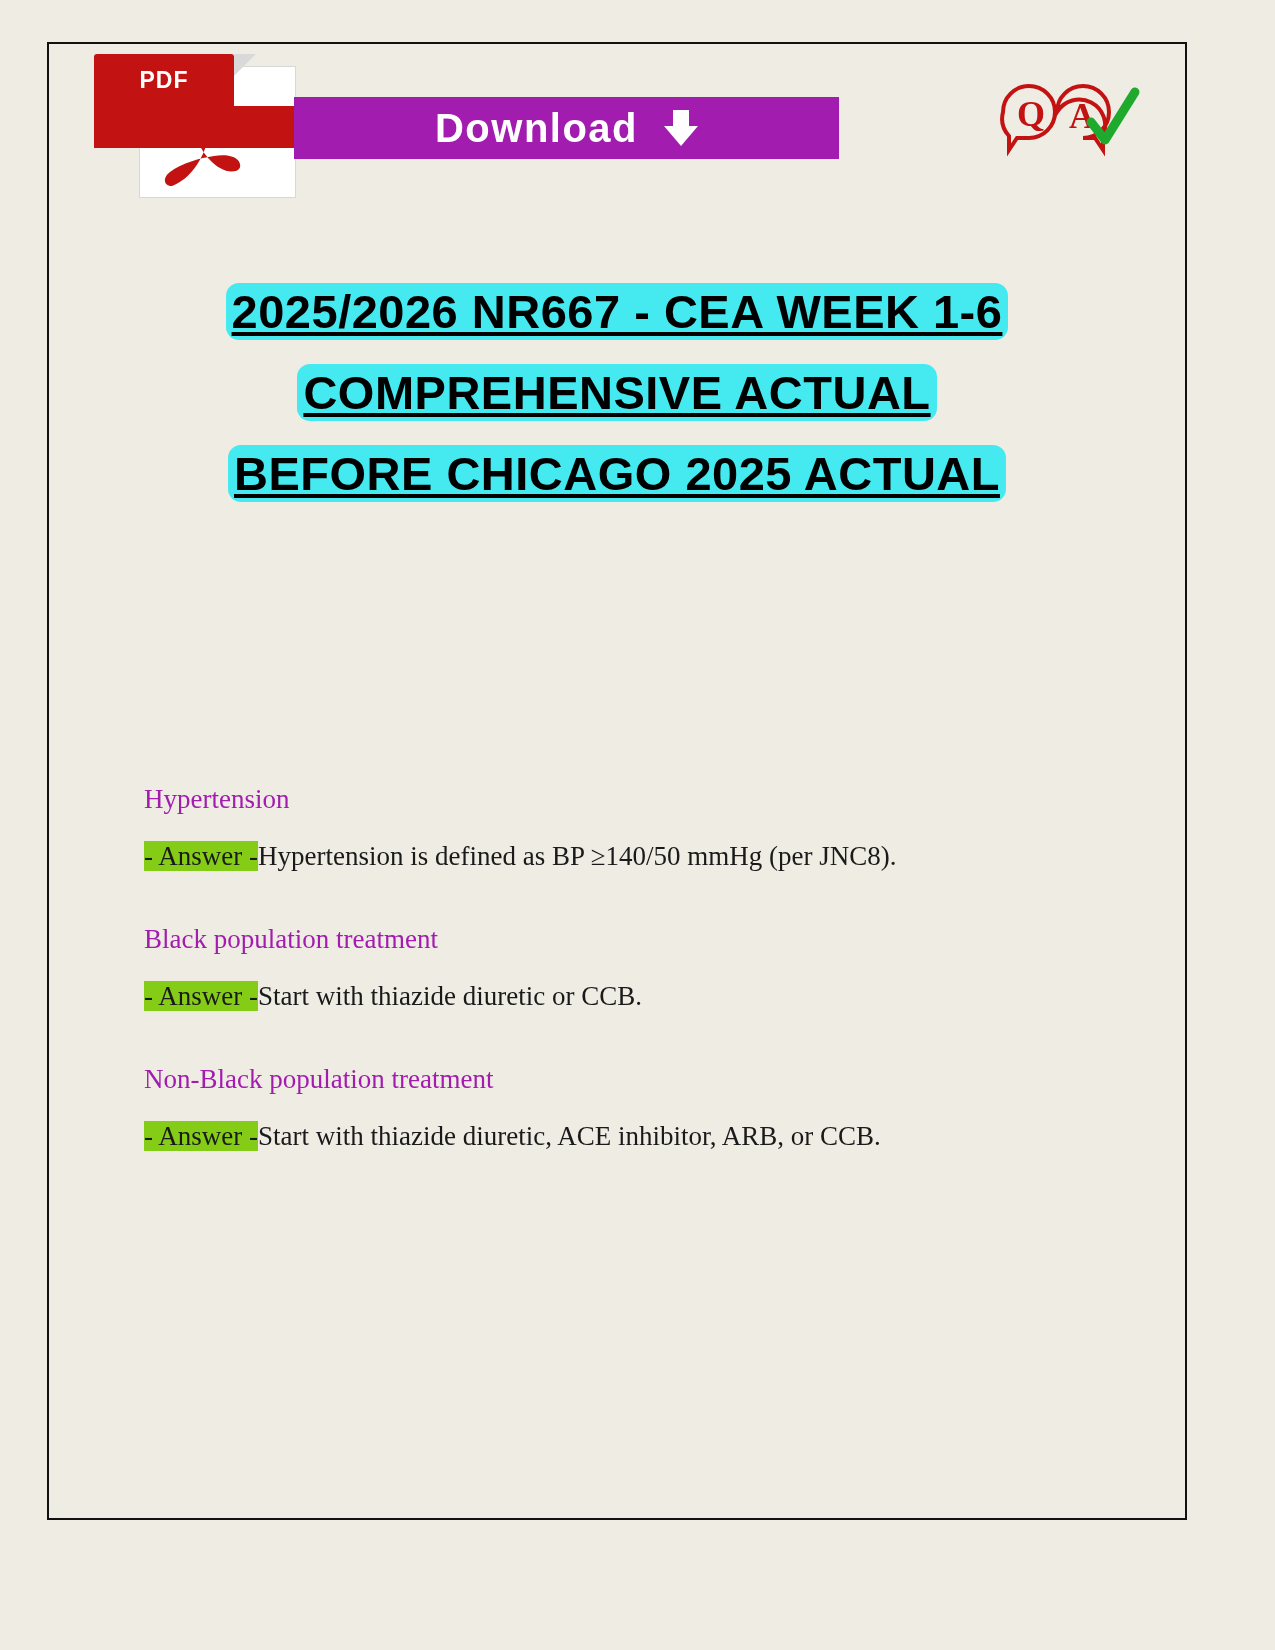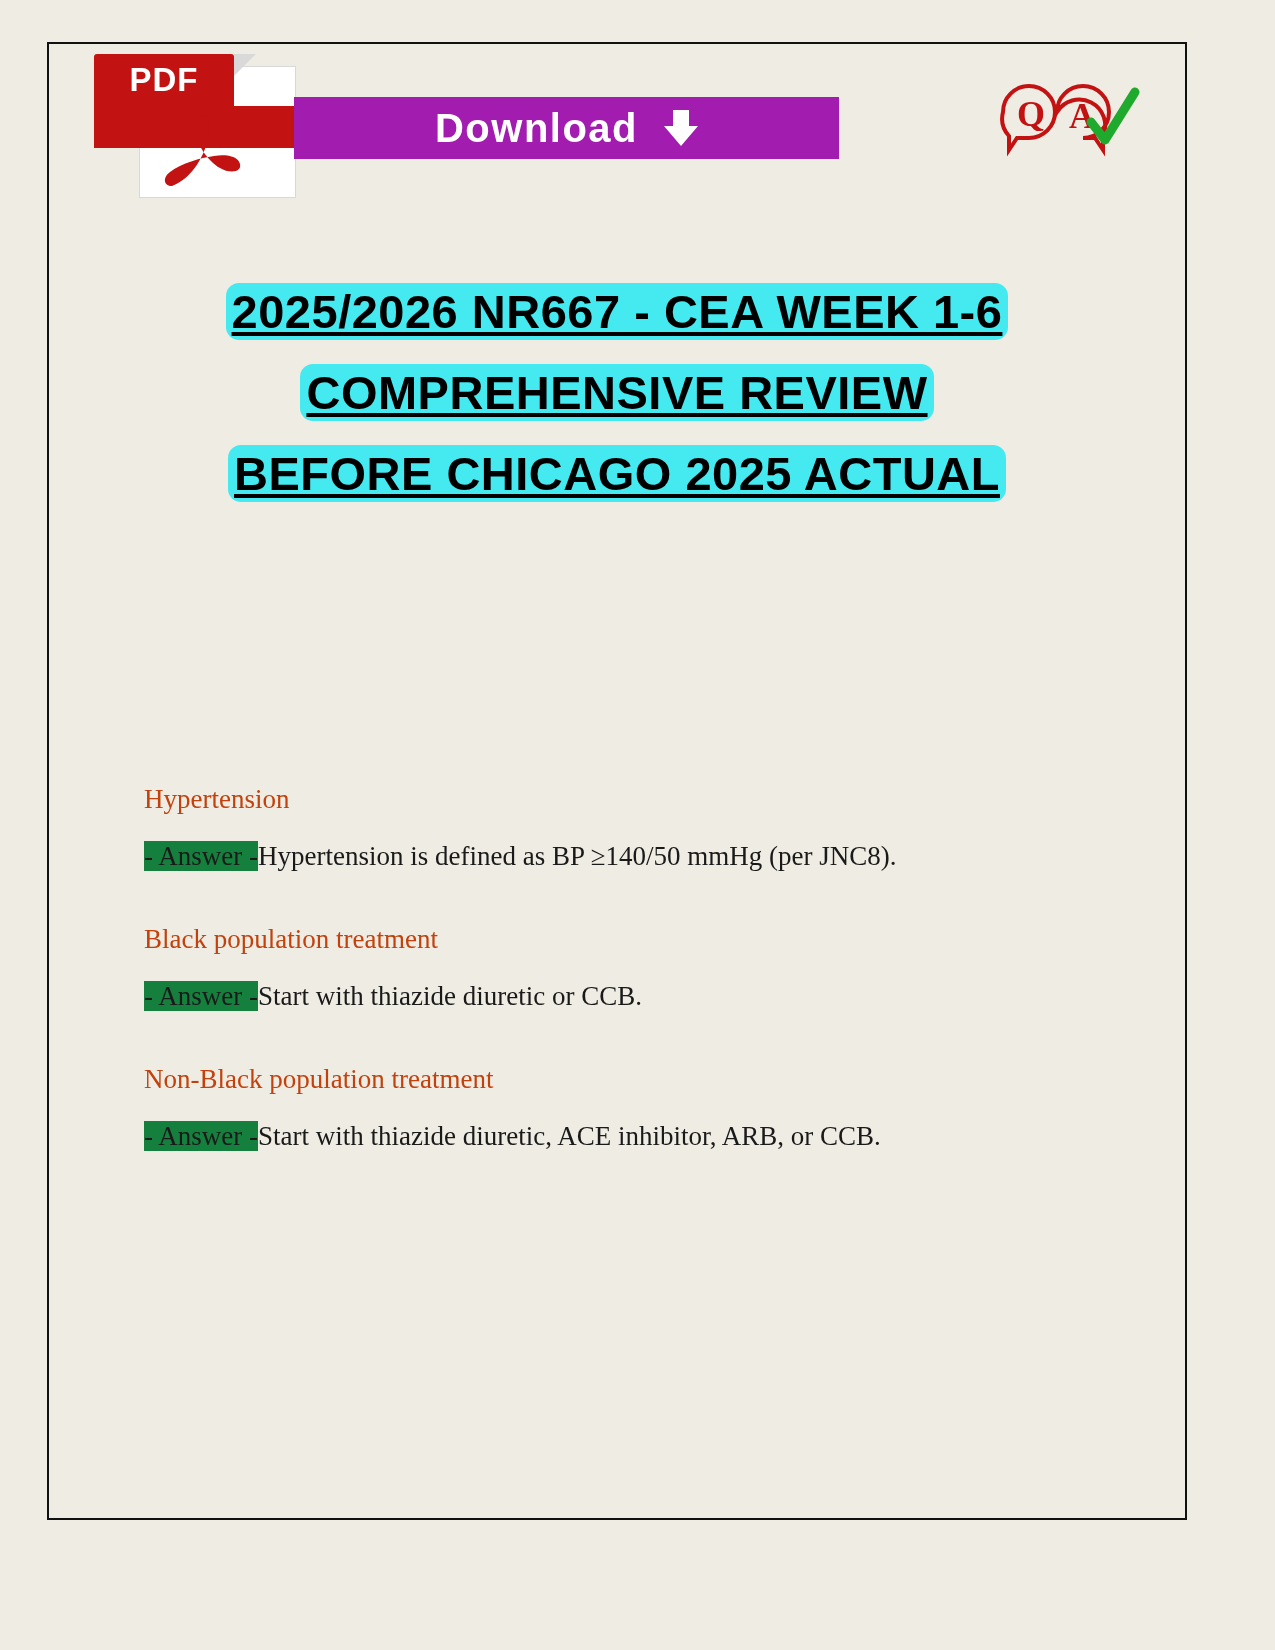--- a/index.html
+++ b/index.html
@@ -55,21 +55,21 @@
     top: 0px;
     width: 140px;
     height: 52px;
     background: #c31212;
     border-radius: 3px 3px 0 0;
   }
   .pdf-tab span {
     display: block;
     color: #fff;
     font-weight: bold;
-    font-size: 33px;
+    font-size: 23px;
     letter-spacing: 1px;
     text-align: center;
     line-height: 52px;
     font-family: "Liberation Sans", sans-serif;
   }
   .pdf-corner {
     position: absolute;
     left: 140px;
     top: 0px;
     width: 0;
@@ -179,32 +179,32 @@
   .content {
     position: absolute;
     left: 95px;
     top: 740px;
     width: 960px;
     font-family: "Liberation Serif", serif;
   }
   .qa-item { margin-bottom: 52px; }
   .q-text {
     font-size: 27px;
-    color: #c2410c;
+    color: #a21caf;
     margin: 0 0 26px 0;
     font-family: "Liberation Serif", serif;
   }
   .a-line {
     font-size: 27px;
     color: #1a1a1a;
     margin: 0;
     font-family: "Liberation Serif", serif;
   }
   .a-tag {
-    background: #15803d;
+    background: #84cc16;
     color: #1a1a1a;
   }
 </style>
 </head>
 <body>
 
 <div class="page">
 
   <div class="header">
 
@@ -236,21 +236,21 @@
         <text x="22" y="44" font-family="Liberation Serif, serif" font-size="36" font-weight="bold" fill="#c31212">Q</text>
         <path d="M62 30 A 26 26 0 1 1 88 56 L 100 56 L 108 68 L 108 54 A 26 26 0 0 0 62 30 Z" fill="none" stroke="#c31212" stroke-width="4"></path>
         <text x="74" y="46" font-family="Liberation Serif, serif" font-size="36" font-weight="bold" fill="#c31212">A</text>
         <path d="M96 40 L 110 58 L 140 10" fill="none" stroke="#1faa2e" stroke-width="9" stroke-linecap="round" stroke-linejoin="round"></path>
       </svg>
     </div>
   </div>
 
   <div class="title-block">
     <div class="line"><span>2025/2026 NR667 - CEA WEEK 1-6</span></div>
-    <div class="line"><span>COMPREHENSIVE REVIEW</span></div>
+    <div class="line"><span>COMPREHENSIVE ACTUAL</span></div>
     <div class="line"><span>BEFORE CHICAGO 2025 ACTUAL</span></div>
   </div>
 
   <div class="content">
 
     <div class="qa-item">
       <p class="q-text">Hypertension</p>
       <p class="a-line"><span class="a-tag">- Answer -</span><span>Hypertension is defined as BP ≥140/50 mmHg (per JNC8).</span></p>
     </div>
 

